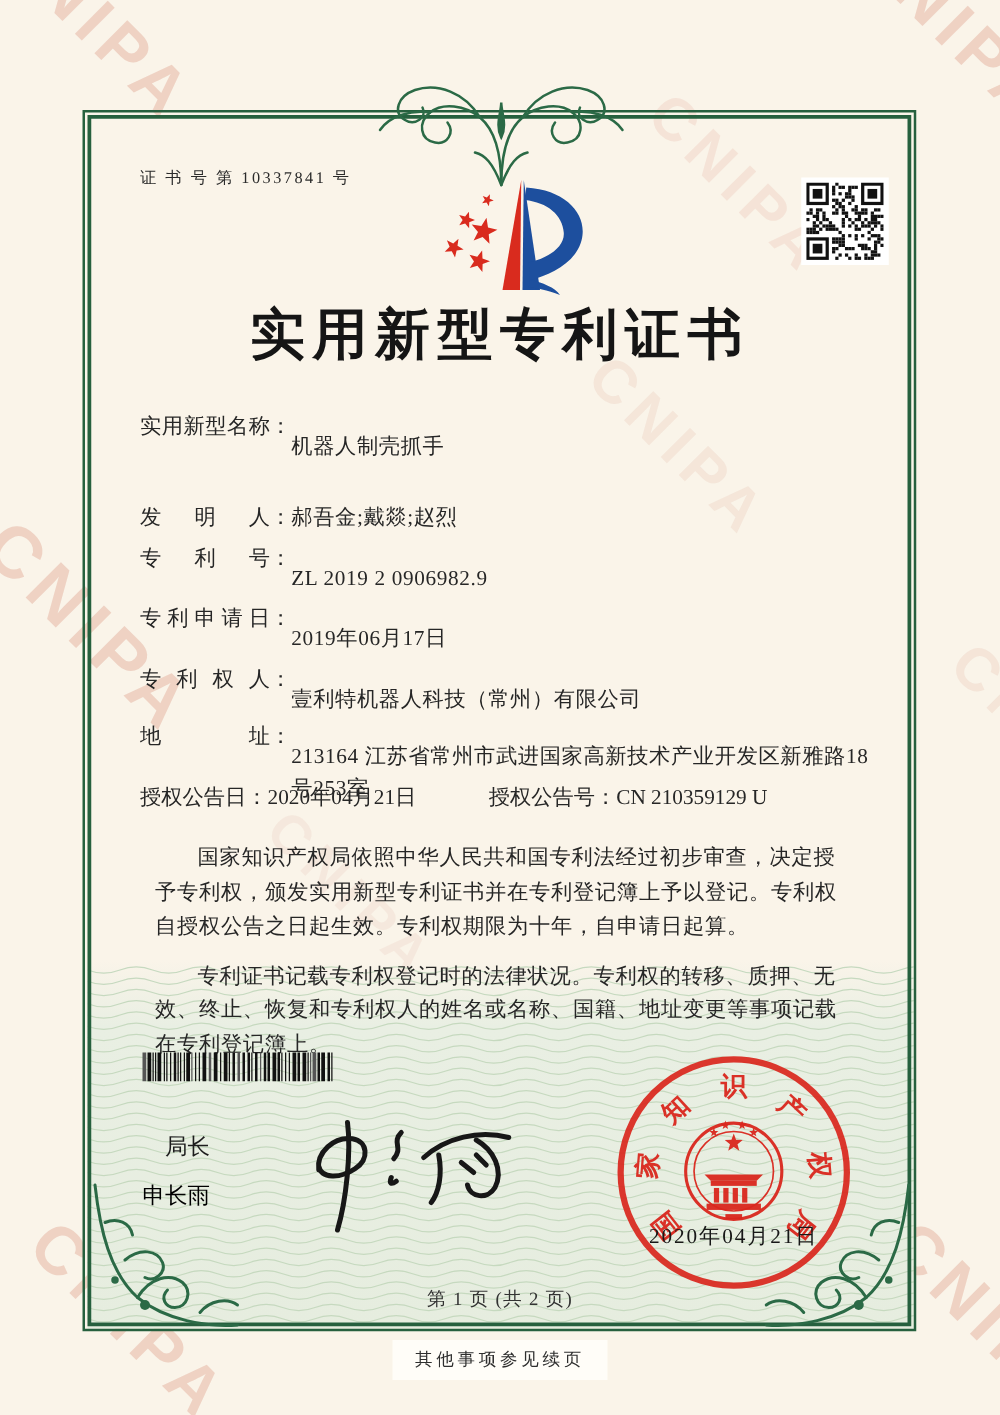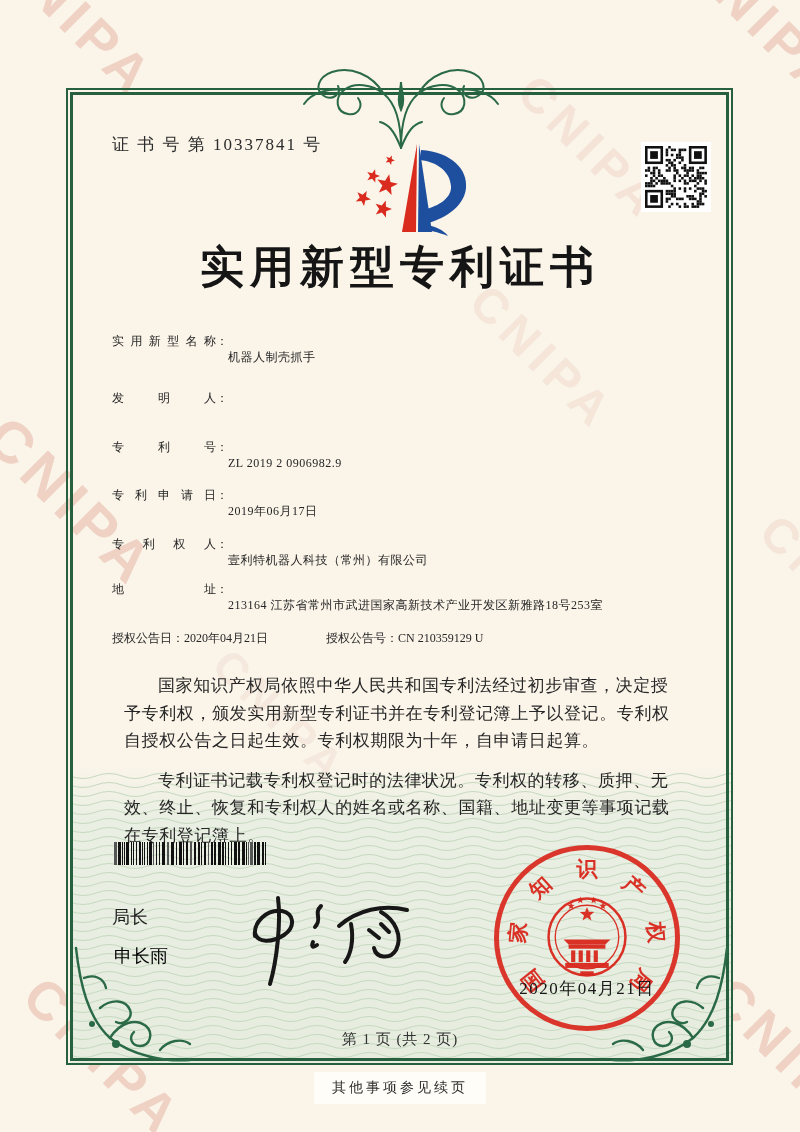--- a/index.html
+++ b/index.html
@@ -22,52 +22,52 @@
   .frame{position:absolute;left:66px;top:88px;width:667px;height:977px;z-index:1;
          border:2px solid #26603e;box-sizing:border-box;}
   .frame-inner{position:absolute;inset:2px;border:3px solid #26603e;}
   
   .wavy{position:absolute;left:70px;top:768px;width:661px;height:295px;z-index:0;
         background:linear-gradient(180deg,rgba(233,239,227,0) 0%,#e9efe3 18%,#e6eddf 100%);}
   .wavy svg{position:absolute;inset:0;}
   
   .orn{position:absolute;z-index:2;pointer-events:none;}
   
-  .certno{position:absolute;left:112px;top:133px;z-index:2;font-size:17px;letter-spacing:2px;color:#2b2b2b;}
+  .certno{position:absolute;left:112px;top:133px;z-index:2;font-size:13px;letter-spacing:2px;color:#2b2b2b;}
   
   .logo{position:absolute;left:330px;top:136px;z-index:2;}
   
   .qrbox{position:absolute;left:641px;top:142px;width:70px;height:70px;background:#fff;z-index:2;}
   .qrbox svg{position:absolute;left:4px;top:4px;}
   
   .title{position:absolute;left:0;width:800px;top:238px;z-index:2;text-align:center;
          font-size:44px;font-weight:bold;letter-spacing:6px;color:#151515;}
   
   .rows{position:absolute;left:112px;width:586px;top:0;z-index:2;}
-  .row{position:absolute;left:0;width:100%;display:flex;font-size:12px;line-height:26px;color:#262626;}
+  .row{position:absolute;left:0;width:100%;display:flex;font-size:17px;line-height:26px;color:#262626;}
   .lbl{display:inline-block;width:104px;text-align:justify;text-align-last:justify;flex:none;}
   .colon{flex:none;}
   .colon::after{content:"\FF1A";}
   .val{flex:1;letter-spacing:0.5px;margin-top:16px;}
   .r1{top:328px;} .r2{top:385px;align-items:flex-end;} .r3{top:434px;} .r4{top:482px;justify-content:flex-end;} .r5{top:531px;}
   .r6{top:576px;} .r7{top:625px;text-align:right;}
   .pair{display:flex;}
   .pair .plbl{flex:none;}
   .pair .plbl::after{content:"\FF1A";}
   .pair2{margin-left:58px;}
   
   .paras{position:absolute;left:112px;width:582px;top:660px;z-index:2;font-size:17px;
          line-height:27.5px;color:#262626;letter-spacing:0.6px;}
   .paras p{margin:12px;text-indent:2em;}
   
   .barcode{position:absolute;left:114px;top:842px;width:206px;height:23px;z-index:2;
            display:flex;align-items:stretch;}
   .barcode span{display:block;height:100%;}
   
-  .signer-title{position:absolute;left:112px;top:905px;z-index:2;font-family:Liberation Serif, serif;font-size:18px;color:#1d1d1d;}
+  .signer-title{position:absolute;left:132px;top:905px;z-index:2;font-family:Liberation Serif, serif;font-size:18px;color:#1d1d1d;}
   .signer-name{position:absolute;left:114px;top:944px;z-index:2;font-family:"Liberation Sans","DejaVu Sans",sans-serif;font-size:18px;color:#000000;}
   .signature{position:absolute;left:233px;top:882px;z-index:2;}
   
   .seal{position:absolute;left:492px;top:843px;width:190px;height:190px;z-index:3;}
   .seal-ring{position:absolute;inset:2px;border:5px solid rgba(217,38,28,0.92);border-radius:50%;}
   .seal-arc{position:absolute;inset:0;}
   .seal-arc span{position:absolute;left:50%;top:50%;font-size:21px;font-weight:bold;
                  color:rgba(217,38,28,0.95);font-family:"Liberation Serif",serif;}
   .seal-emblem{position:absolute;left:53px;top:48px;}
   .seal-date{position:absolute;left:-10px;right:-10px;top:134px;text-align:center;z-index:4;
@@ -371,20 +371,21 @@
 
   <div class="rows">
     <div class="row r1">
       <span class="lbl">实用新型名称</span>
         <span class="colon"></span>
       <span class="val">机器人制壳抓手</span>
     </div>
     <div class="row r2">
       <span class="lbl">发明人</span>
         <span class="colon"></span>
+      <span class="val">郝吾金;戴燚;赵烈</span>
     </div>
     <div class="row r3">
       <span class="lbl">专利号</span>
         <span class="colon"></span>
       <span class="val">ZL 2019 2 0906982.9</span>
     </div>
     <div class="row r4">
       <span class="lbl">专利申请日</span>
         <span class="colon"></span>
       <span class="val">2019年06月17日</span>

